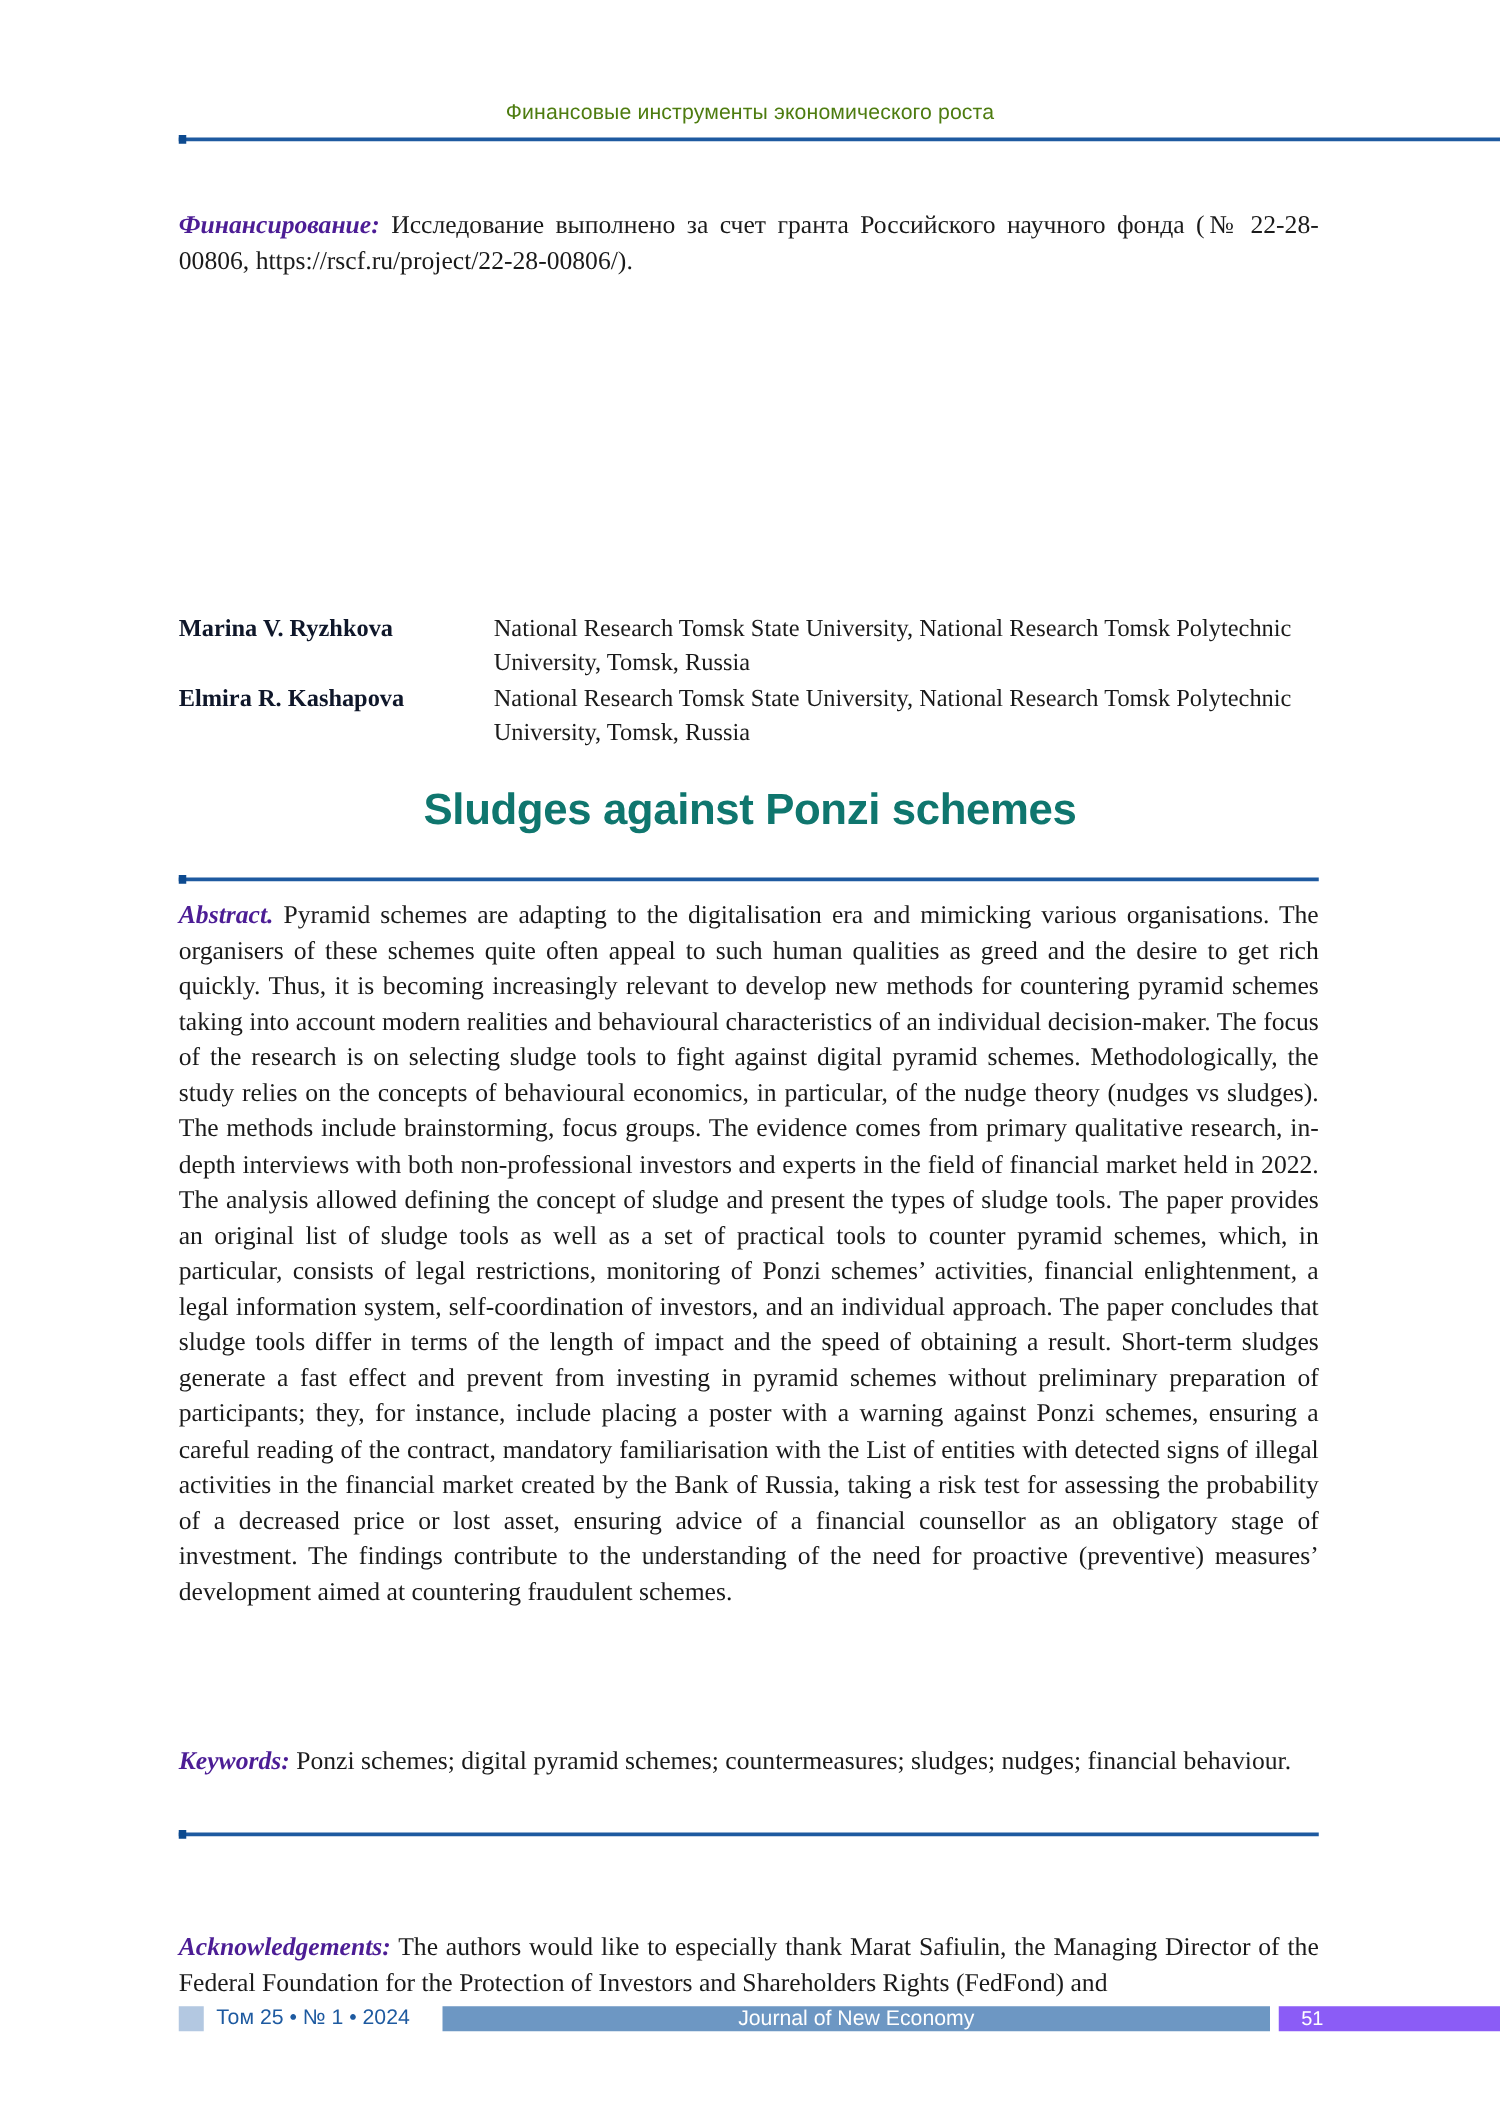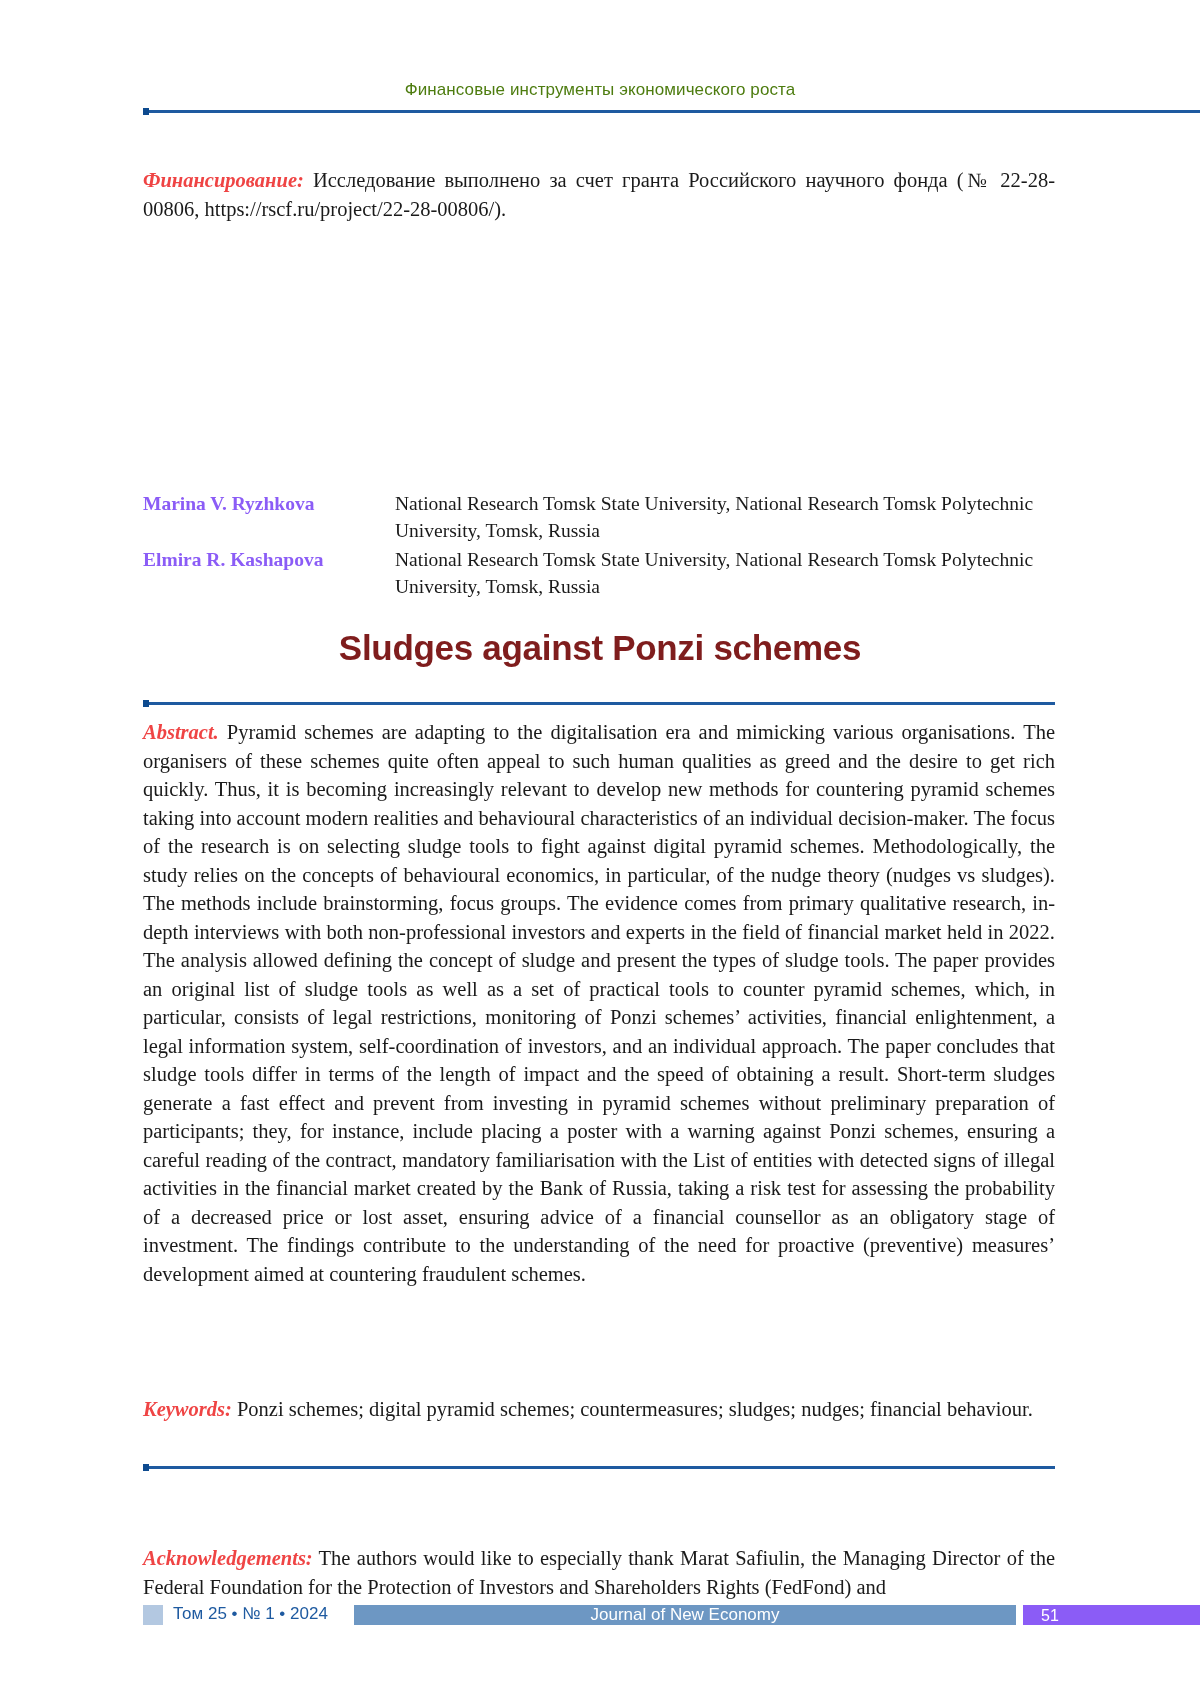--- a/index.html
+++ b/index.html
@@ -46,21 +46,21 @@
 
     .text-block {
       position: absolute;
       left: 143px;
       width: 912px;
       font-size: 20.5px;
       line-height: 28.5px;
       text-align: justify;
     }
     .lbl {
-      color: #ef4444;
+      color: #4c1d95;
       font-style: italic;
       font-weight: bold;
     }
     .it { font-style: italic; }
 
     .block-top { top: 166px; }
     .authors {
       position: absolute;
       top: 490px;
       left: 143px;
@@ -68,35 +68,35 @@
       font-size: 19.5px;
       line-height: 27px;
     }
     .author-row {
       display: flex;
       margin-bottom: 2px;
     }
     .author-name {
       width: 252px;
       flex: 0 0 252px;
-      color: #8b5cf6;
+      color: #0f172a;
       font-weight: bold;
     }
     .author-aff { flex: 1; }
 
     .title {
       position: absolute;
       top: 628px;
       left: 0;
       width: 1200px;
       text-align: center;
       font-family: "Liberation Sans", "DejaVu Sans", sans-serif;
       font-weight: bold;
       font-size: 35px;
-      color: #7f1d1d;
+      color: #0f766e;
       letter-spacing: -0.3px;
     }
     .abstract { top: 718px; }
     .abstract p { margin: 0; }
     .keywords { top: 1395px; }
     .ack { top: 1544px; }
 
     .footer {
       position: absolute;
       top: 1605px;

